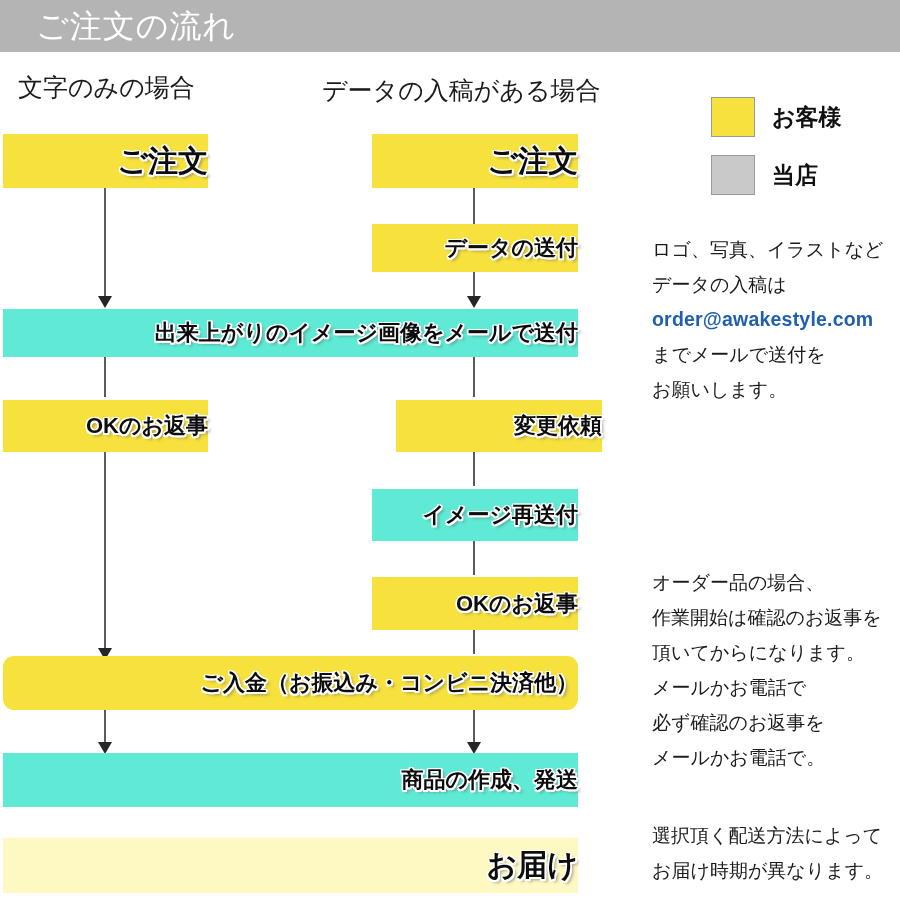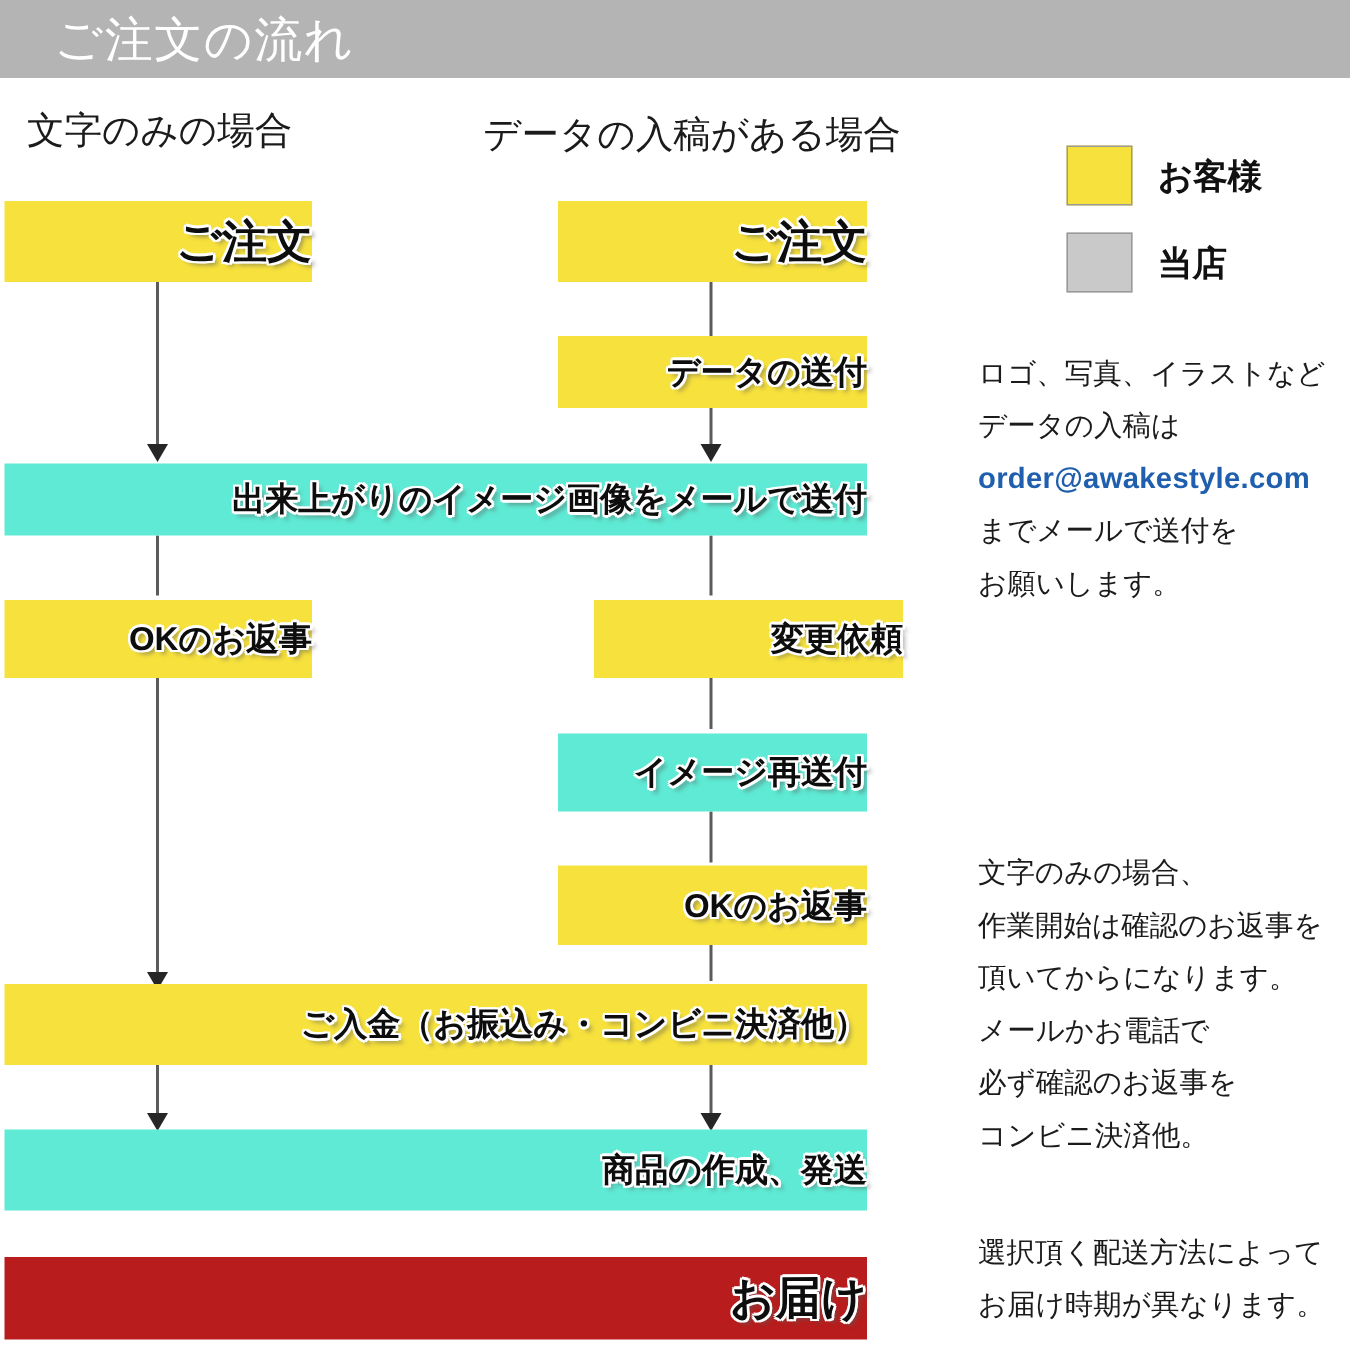--- a/index.html
+++ b/index.html
@@ -49,21 +49,21 @@
        1.6px -1.3px 0 #ffffff,
       -1.3px  1.6px 0 #ffffff,
        0 1.8px 0 #ffffff,
        0 -1.4px 0 #ffffff,
        1.8px 0 0 #ffffff,
       -1.4px 0 0 #ffffff,
        3px 3px 3px rgba(90,90,90,.55);
   }
   .yellow{background:#f7e13c;}
   .gray{background:#5eead4;}
-  .green{background:#b91c1c;}
+  .green{background:#fef9c3;}
 
   .size-lg .boxtext{font-size:30px;}
   .size-md .boxtext{font-size:22px;}
 
   
   .vline{
     position:absolute;width:2px;background:#5b5b5b;
   }
   .arrowhead{
     position:absolute;width:0;height:0;
@@ -161,47 +161,47 @@
   </div>
 
   <div class="box gray size-md" style="left:372px;top:489px;width:206px;height:52px;">
     <span class="boxtext">イメージ再送付</span>
   </div>
 
   <div class="box yellow size-md" style="left:372px;top:577px;width:206px;height:53px;">
     <span class="boxtext">OKのお返事</span>
   </div>
 
-  <div class="box yellow size-md" style="left:3px;top:656px;width:575px;height:54px;">
+  <div class="box yellow size-md" style="left:3px;top:656px;width:575px;height:54px;border-radius:11px;">
     <span class="boxtext">ご入金（お振込み・コンビニ決済他）</span>
   </div>
 
   <div class="box gray size-md" style="left:3px;top:753px;width:575px;height:54px;">
     <span class="boxtext">商品の作成、発送</span>
   </div>
 
   <div class="box green size-lg" style="left:3px;top:838px;width:575px;height:55px;">
     <span class="boxtext">お届け</span>
   </div>
 
   <div class="note" style="top:232px;">
     <div>ロゴ、写真、イラストなど</div>
     <div>データの入稿は</div>
     <div class="email">order@awakestyle.com</div>
     <div>までメールで送付を</div>
     <div>お願いします。</div>
   </div>
 
   <div class="note" style="top:565px;">
-    <div>文字のみの場合、</div>
+    <div>オーダー品の場合、</div>
     <div>作業開始は確認のお返事を</div>
     <div>頂いてからになります。</div>
     <div>メールかお電話で</div>
     <div>必ず確認のお返事を</div>
-    <div>コンビニ決済他。</div>
+    <div>メールかお電話で。</div>
   </div>
 
   <div class="note" style="top:818px;">
     <div>選択頂く配送方法によって</div>
     <div>お届け時期が異なります。</div>
   </div>
 
 </div>
 
 </body></html>

